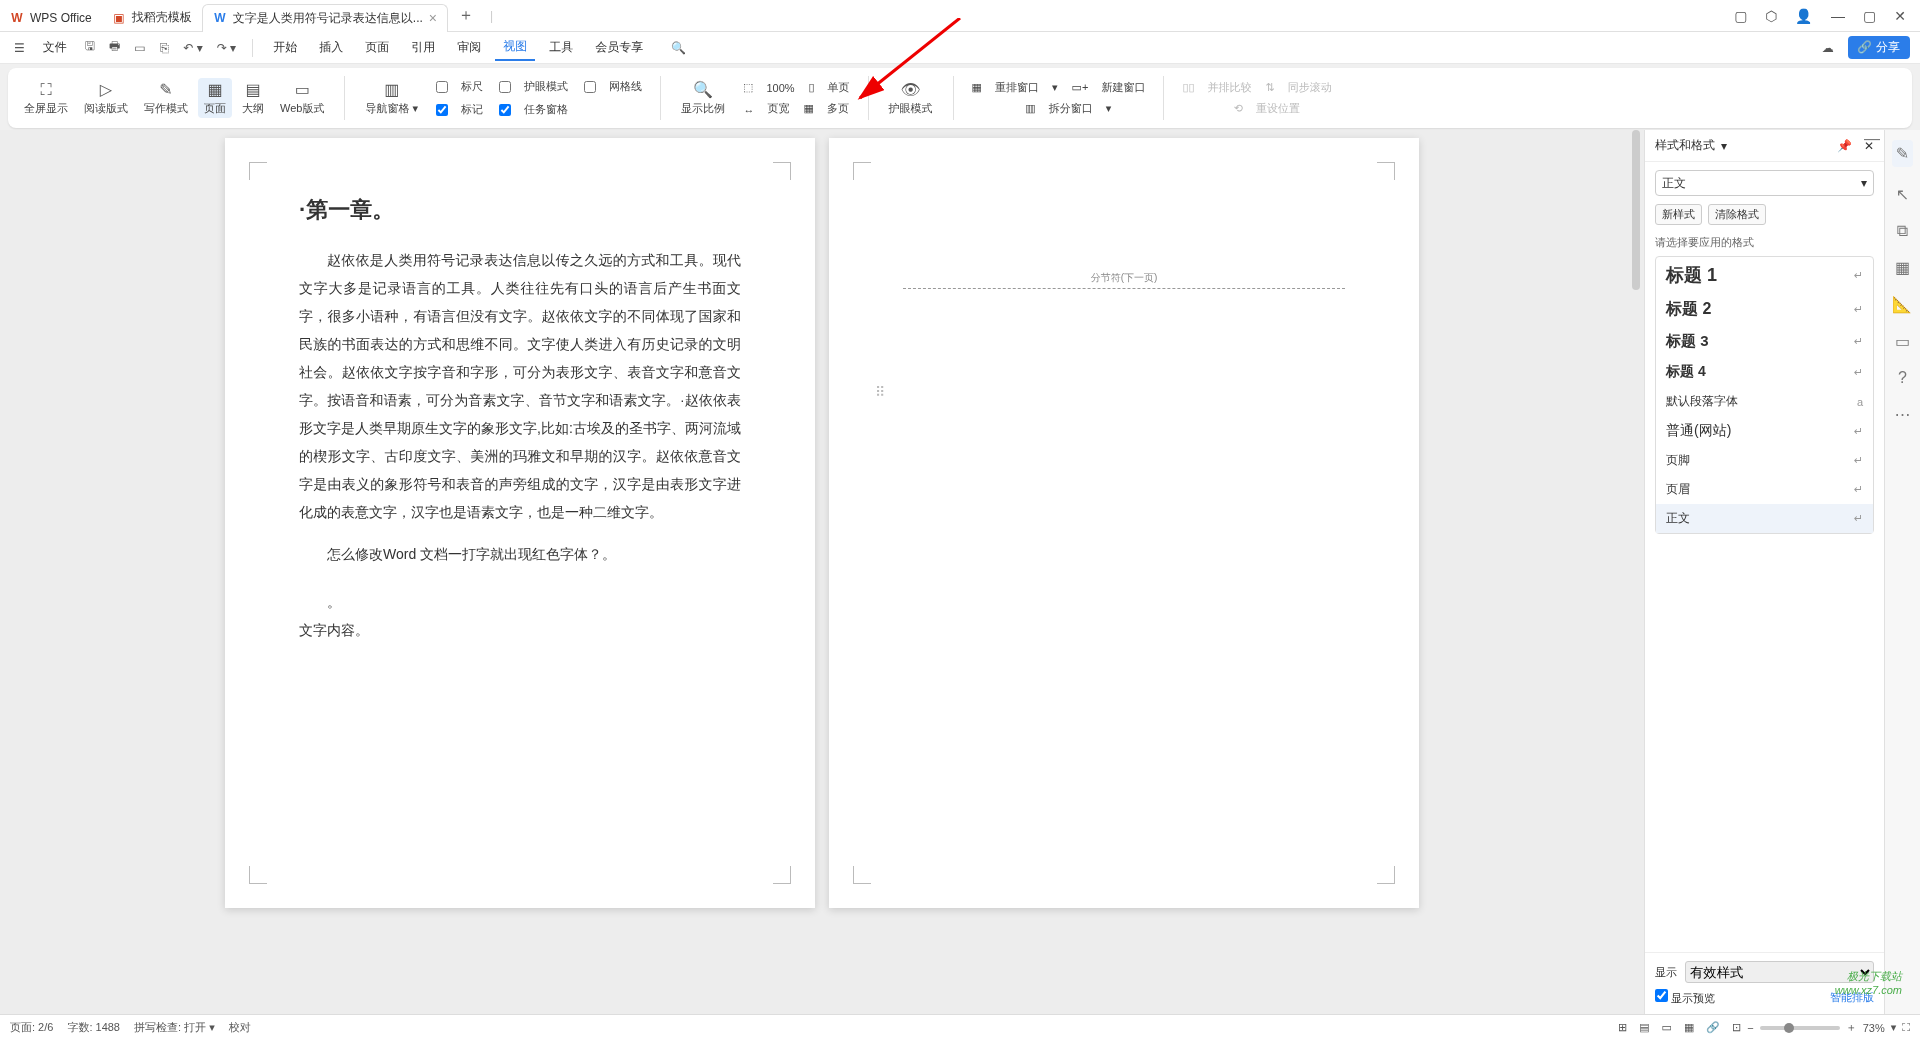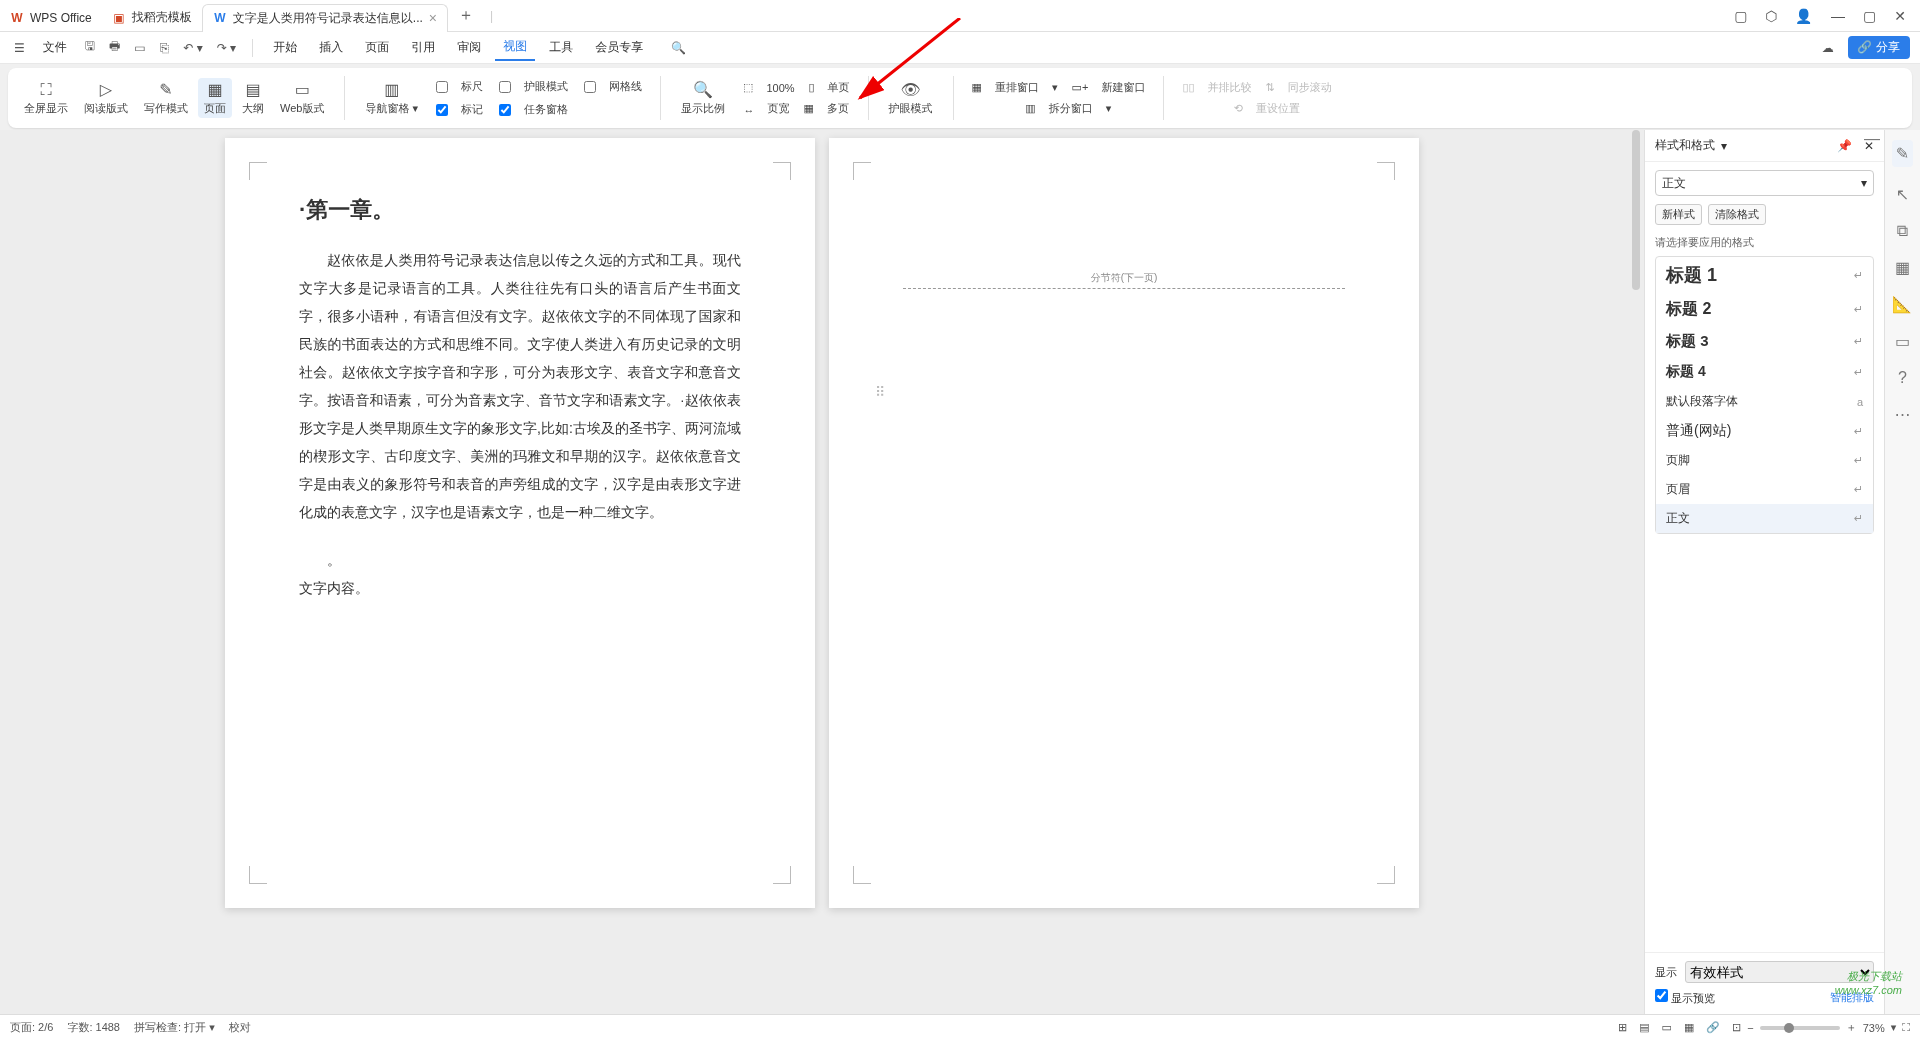--- a/index.html
+++ b/index.html
@@ -254,20 +254,21 @@
 
 <div class="main">
   <div class="canvas">
     <div class="page">
       <div class="pgcorner tl"></div>
         <div class="pgcorner tr"></div>
         <div class="pgcorner bl"></div>
         <div class="pgcorner br"></div>
       <h2>·<span>第一章</span>。</h2>
       <p>赵依依是人类用符号记录表达信息以传之久远的方式和工具。现代文字大多是记录语言的工具。人类往往先有口头的语言后产生书面文字，很多小语种，有语言但没有文字。赵依依文字的不同体现了国家和民族的书面表达的方式和思维不同。文字使人类进入有历史记录的文明社会。赵依依文字按字音和字形，可分为表形文字、表音文字和意音文字。按语音和语素，可分为音素文字、音节文字和语素文字。·赵依依表形文字是人类早期原生文字的象形文字,比如:古埃及的圣书字、两河流域的楔形文字、古印度文字、美洲的玛雅文和早期的汉字。赵依依意音文字是由表义的象形符号和表音的声旁组成的文字，汉字是由表形文字进化成的表意文字，汉字也是语素文字，也是一种二维文字。</p>
+      <p style="margin-top:14px"><span>怎么修改Word 文档一打字就出现红色字体？</span>。</p>
       <p style="margin-top:20px">。</p>
       <p style="text-indent:0">文字内容。</p>
     </div>
     <div class="page">
       <div class="pgcorner tl"></div>
         <div class="pgcorner tr"></div>
         <div class="pgcorner bl"></div>
         <div class="pgcorner br"></div>
       <span style="position:absolute;left:46px;top:240px;color:#bbb">⠿</span>
       <div class="page2line"><span>分节符(下一页)</span></div>

